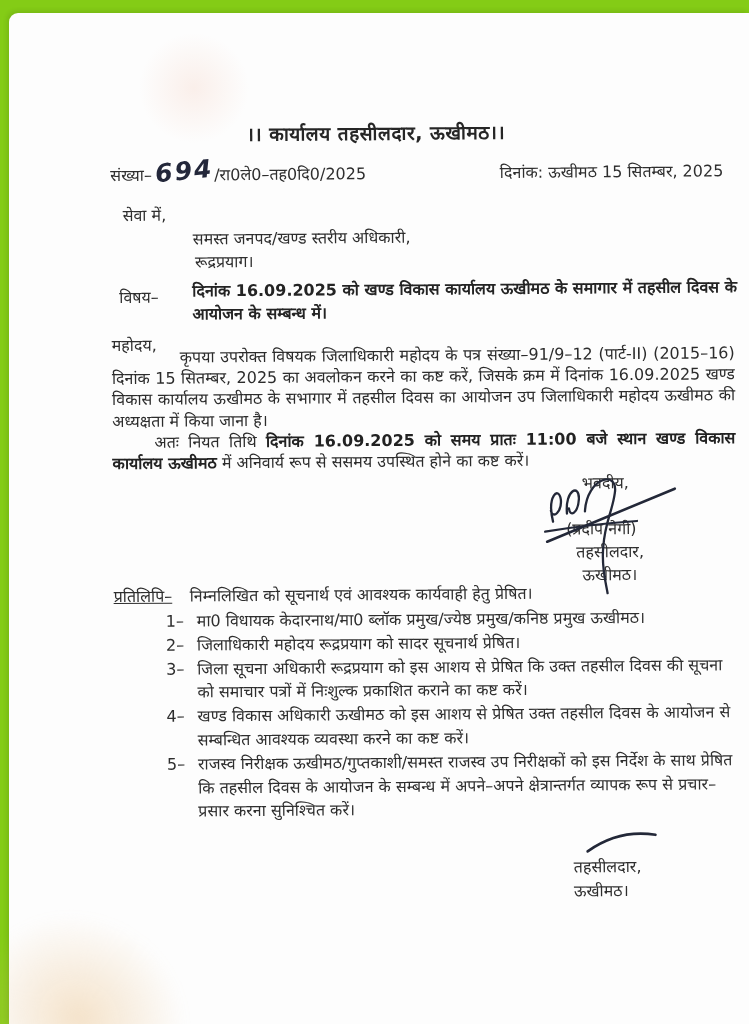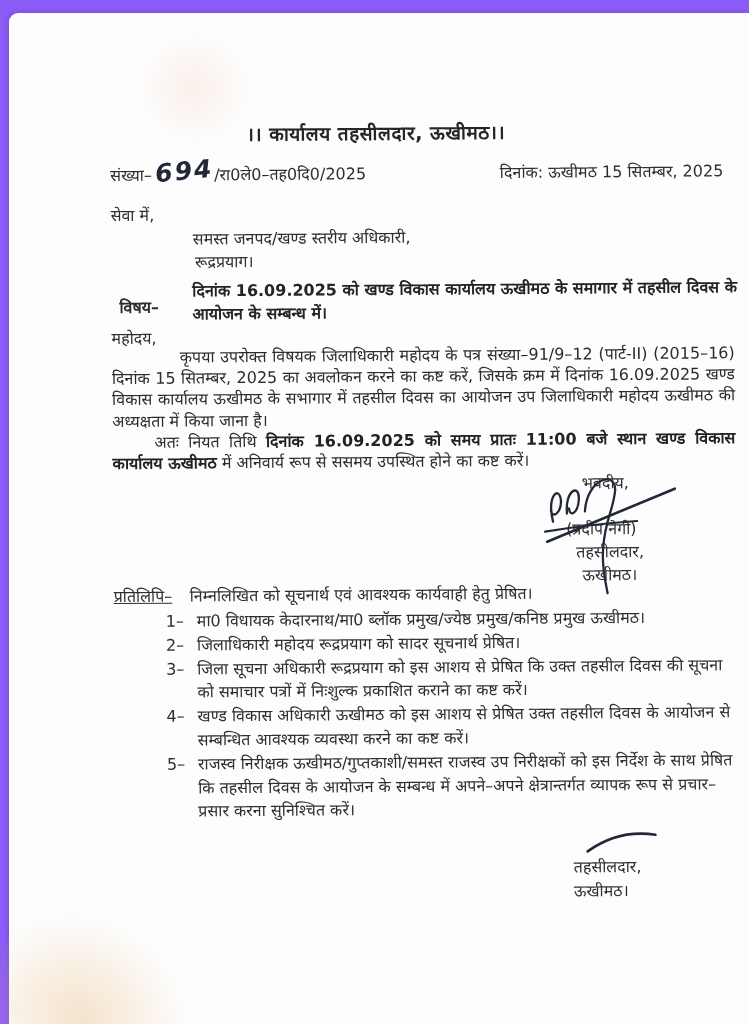--- a/index.html
+++ b/index.html
@@ -1,19 +1,19 @@
 <!DOCTYPE html>
 <html lang="hi"><head>
 <meta charset="utf-8">
 <style>
   * { margin:0; padding:0; box-sizing:border-box; }
   html,body { background:#cfcfd6; }
   .photo {
     position:relative; width:749px; height:1024px;
-    background:#8b5cf6; overflow:hidden;
+    background:#84cc16; overflow:hidden;
     font-family:"DejaVu Sans", sans-serif;
     color:#2e2e2e;
   }
   .page {
     position:absolute; left:9px; top:13px; right:0px; bottom:0px;
     background:#fdfdfd;
     border-radius:9px 0 0 0;
     box-shadow:-2px -2px 5px rgba(0,0,0,0.10);
   }
   .smudge-top {
@@ -43,29 +43,29 @@
     display:flex; justify-content:space-between; align-items:baseline;
   }
   .ref-left { white-space:nowrap; }
   .hand-number {
     display:inline-block;
     font-size:25px; font-weight:bold; font-style:italic;
     color:#23273a; letter-spacing:2px;
     transform:rotate(-5deg) translateY(-1px);
     margin:0 1px 0 3px;
   }
-  .salutation { left:104px; top:190px; }
+  .salutation { left:116px; top:190px; }
   .addr1 { left:186px; top:214px; }
   .addr2 { left:188px; top:237px; }
-  .subject-label { left:112px; top:282px; font-weight:bold; }
+  .subject-label { left:112px; top:272px; font-weight:normal; }
   .subject-text {
     left:185px; top:266px; width:545px;
     font-weight:bold; line-height:22.5px; color:#242424;
   }
-  .greeting { left:104px; top:313px; }
+  .greeting { left:104px; top:320px; }
   .body-block { left:104px; top:332px; width:623px; text-align:justify; }
   .body-block p { margin:0; line-height:21.2px; color:#2c2c2c; }
   .body-block p.p1 { text-indent:68px; }
   .body-block p.p2 { text-indent:42px; }
   .bold { font-weight:bold; color:#222; }
   .closing   { left:573px; top:461px; }
   .sig-name  { left:557px; top:507px; }
   .sig-desig { left:567px; top:530px; }
   .sig-place { left:573px; top:553px; }
   .sig-svg   { left:530px; top:452px; width:145px; height:140px; pointer-events:none; }

